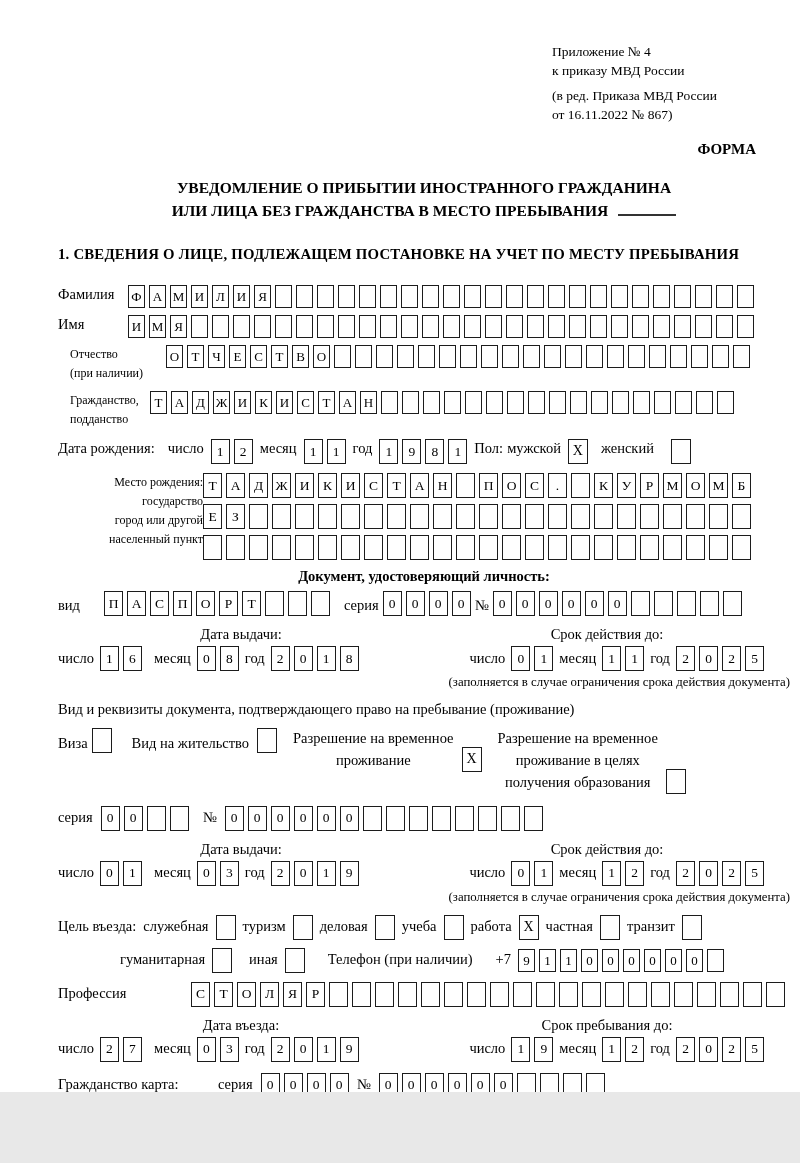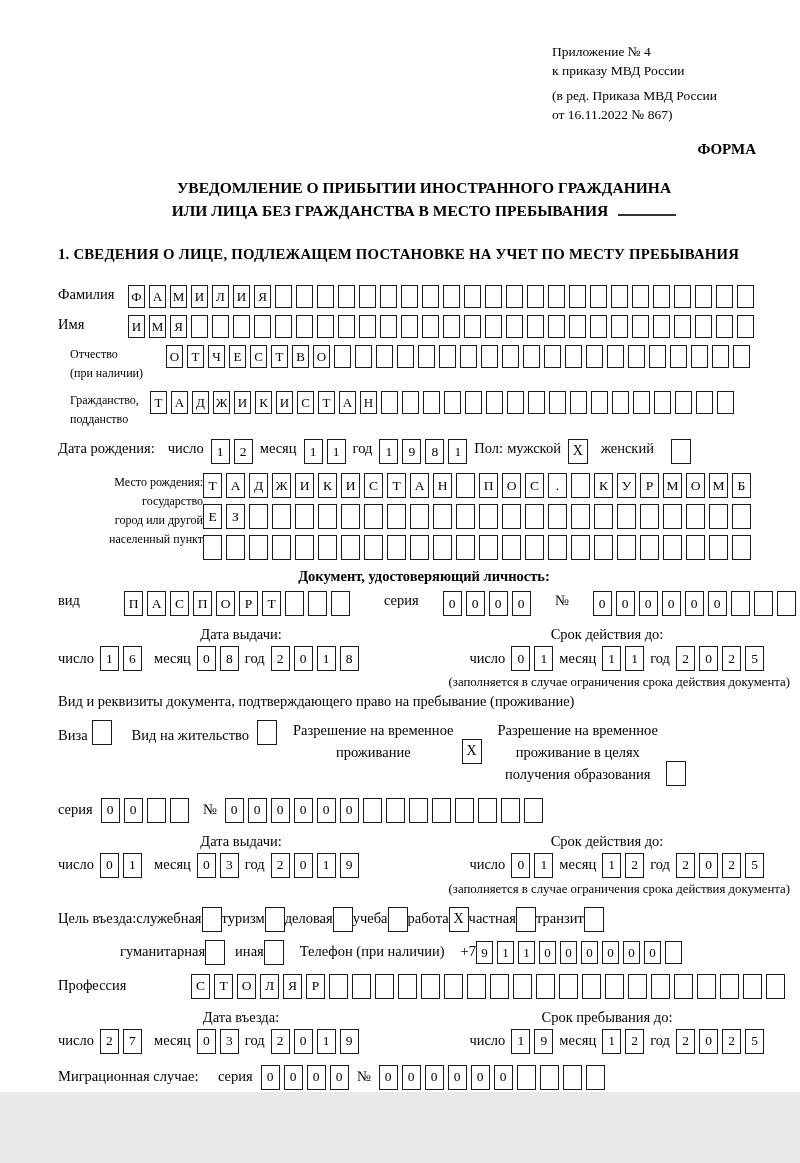--- a/index.html
+++ b/index.html
@@ -35,21 +35,21 @@
   
   .dheads{display:flex;margin-top:10px;}
   .dheads>div{width:50%;text-align:center;font-size:14.5px;}
   .daterow{display:flex;justify-content:space-between;padding-right:26px;margin-top:3px;}
   .dategrp{display:flex;align-items:center;gap:6px;}
   .note{font-size:12.8px;text-align:right;margin-top:4px;}
   
   .chkgrp{display:inline-flex;align-items:flex-end;gap:8px;}
   .stacklbl{display:inline-block;text-align:center;font-size:14.5px;line-height:1.5;}
   .stacklbl .ln{display:block;}
-  .cline{display:flex;align-items:center;flex-wrap:nowrap;}
+  .cline{display:flex;align-items:center;gap:7px;flex-wrap:nowrap;}
 </style>
 </head>
 <body>
 
 <div class="page">
 
   <div class="annex">
     <span class="ln">Приложение № 4</span>
     <span class="ln">к приказу МВД России</span>
     <div class="annex-note">
@@ -329,21 +329,21 @@
           <span class="cell"></span>
           <span class="cell"></span>
           <span class="cell"></span>
           <span class="cell"></span>
         </span>
     </span>
   </div>
 
   <div style="text-align:center;font-weight:bold;font-size:14.5px;margin-top:8px;">Документ, удостоверяющий личность:</div>
 
-  <div class="frow" style="align-items:flex-start;gap:24px;margin-top:6px;">
+  <div class="frow" style="align-items:flex-end;gap:4px;margin-top:6px;">
     <span class="lbl" style="width:42px;flex:0 0 42px;">вид</span>
     <span class="cells md">
         <span class="cell">П</span>
         <span class="cell">А</span>
         <span class="cell">С</span>
         <span class="cell">П</span>
         <span class="cell">О</span>
         <span class="cell">Р</span>
         <span class="cell">Т</span>
         <span class="cell"></span>
@@ -412,21 +412,21 @@
       <span class="cells md">
           <span class="cell">2</span>
           <span class="cell">0</span>
           <span class="cell">2</span>
           <span class="cell">5</span>
         </span>
     </span>
   </div>
   <div class="note">(заполняется в случае ограничения срока действия документа)</div>
 
-  <div class="lbl" style="margin-top:2px;white-space:normal;">Вид и реквизиты документа, подтверждающего право на пребывание (проживание)</div>
+  <div class="lbl" style="margin-top:10px;white-space:normal;">Вид и реквизиты документа, подтверждающего право на пребывание (проживание)</div>
 
   <div class="frow" style="gap:10px;margin-top:9px;">
     <span class="chkgrp" style="gap:4px;">
       <span class="lbl">Виза</span>
       <span class="cells chk">
           <span class="cell"></span>
         </span>
     </span>
     <span class="chkgrp gap10">
       <span class="lbl">Вид на жительство</span>
@@ -655,21 +655,21 @@
       <span class="cells md">
           <span class="cell">2</span>
           <span class="cell">0</span>
           <span class="cell">2</span>
           <span class="cell">5</span>
         </span>
     </span>
   </div>
 
   <div class="frow" style="align-items:center;gap:8px;margin-top:11px;">
-    <span class="lbl" style="width:152px;flex:0 0 152px;">Миграционная случае:</span>
+    <span class="lbl" style="width:152px;flex:0 0 152px;">Гражданство карта:</span>
     <span class="lbl">серия</span>
     <span class="cells md">
         <span class="cell">0</span>
         <span class="cell">0</span>
         <span class="cell">0</span>
         <span class="cell">0</span>
       </span>
     <span class="lbl">№</span>
     <span class="cells md">
         <span class="cell">0</span>

